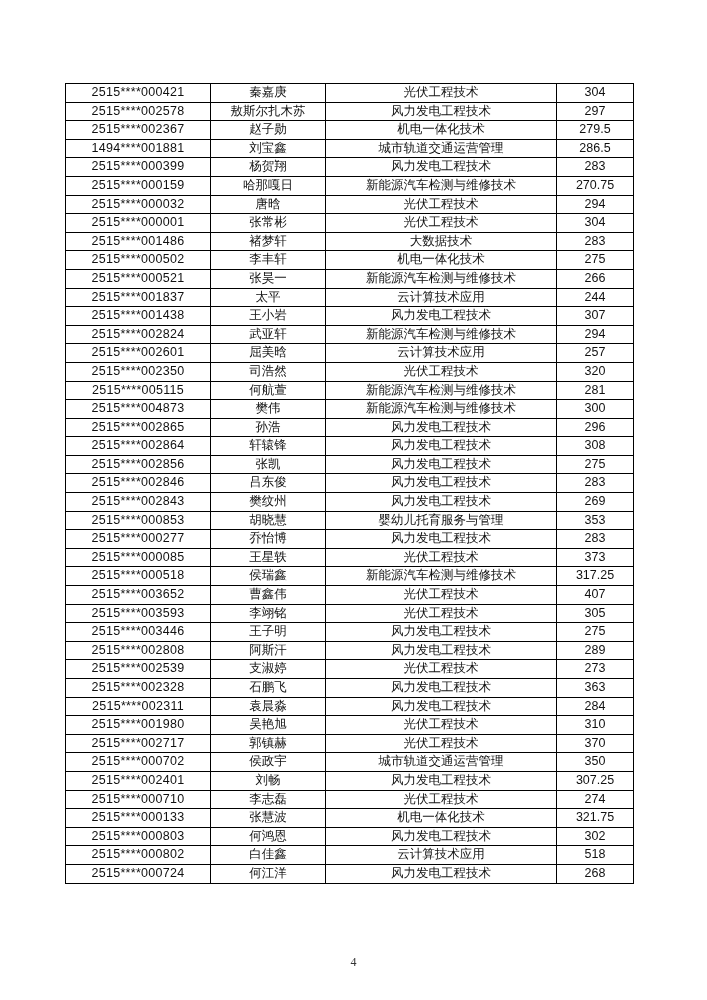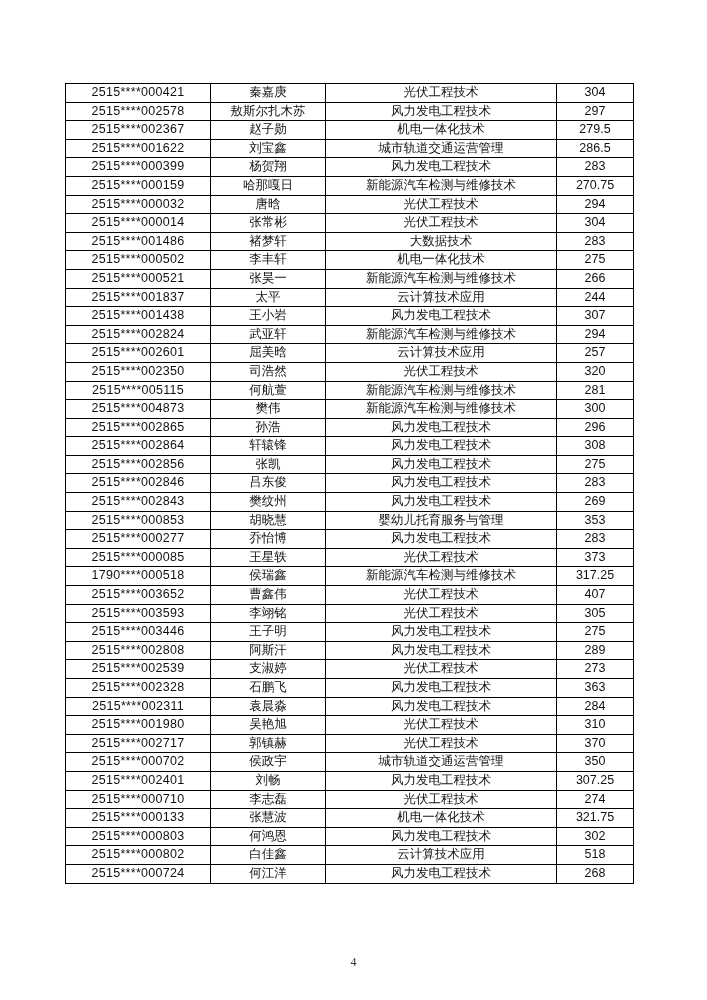--- a/index.html
+++ b/index.html
@@ -76,21 +76,21 @@
     <td class="cell-major">风力发电工程技术</td>
     <td class="cell-score">297</td>
   </tr>
         <tr>
     <td class="cell-id">2515****002367</td>
     <td class="cell-name">赵子勋</td>
     <td class="cell-major">机电一体化技术</td>
     <td class="cell-score">279.5</td>
   </tr>
         <tr>
-    <td class="cell-id">2515****001622</td>
+    <td class="cell-id">1494****001881</td>
     <td class="cell-name">刘宝鑫</td>
     <td class="cell-major">城市轨道交通运营管理</td>
     <td class="cell-score">286.5</td>
   </tr>
         <tr>
     <td class="cell-id">2515****000399</td>
     <td class="cell-name">杨贺翔</td>
     <td class="cell-major">风力发电工程技术</td>
     <td class="cell-score">283</td>
   </tr>
@@ -100,21 +100,21 @@
     <td class="cell-major">新能源汽车检测与维修技术</td>
     <td class="cell-score">270.75</td>
   </tr>
         <tr>
     <td class="cell-id">2515****000032</td>
     <td class="cell-name">唐晗</td>
     <td class="cell-major">光伏工程技术</td>
     <td class="cell-score">294</td>
   </tr>
         <tr>
-    <td class="cell-id">2515****000014</td>
+    <td class="cell-id">2515****000001</td>
     <td class="cell-name">张常彬</td>
     <td class="cell-major">光伏工程技术</td>
     <td class="cell-score">304</td>
   </tr>
         <tr>
     <td class="cell-id">2515****001486</td>
     <td class="cell-name">褚梦轩</td>
     <td class="cell-major">大数据技术</td>
     <td class="cell-score">283</td>
   </tr>
@@ -214,21 +214,21 @@
     <td class="cell-major">风力发电工程技术</td>
     <td class="cell-score">283</td>
   </tr>
         <tr>
     <td class="cell-id">2515****000085</td>
     <td class="cell-name">王星轶</td>
     <td class="cell-major">光伏工程技术</td>
     <td class="cell-score">373</td>
   </tr>
         <tr>
-    <td class="cell-id">1790****000518</td>
+    <td class="cell-id">2515****000518</td>
     <td class="cell-name">侯瑞鑫</td>
     <td class="cell-major">新能源汽车检测与维修技术</td>
     <td class="cell-score">317.25</td>
   </tr>
         <tr>
     <td class="cell-id">2515****003652</td>
     <td class="cell-name">曹鑫伟</td>
     <td class="cell-major">光伏工程技术</td>
     <td class="cell-score">407</td>
   </tr>

